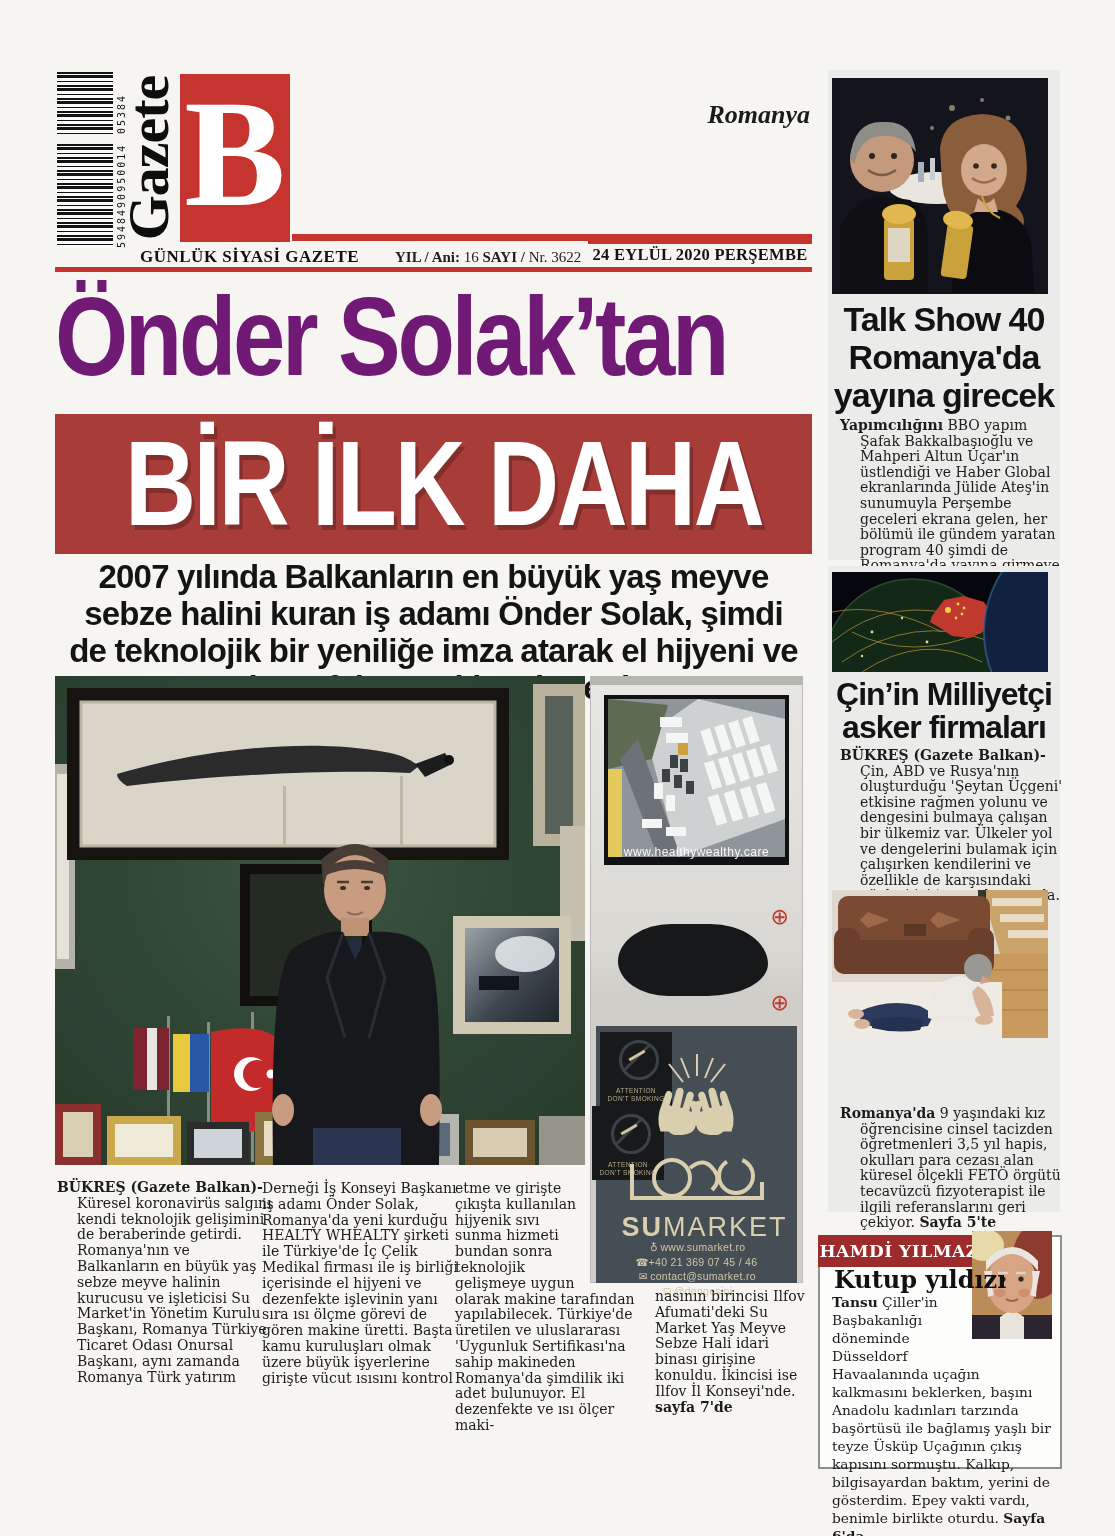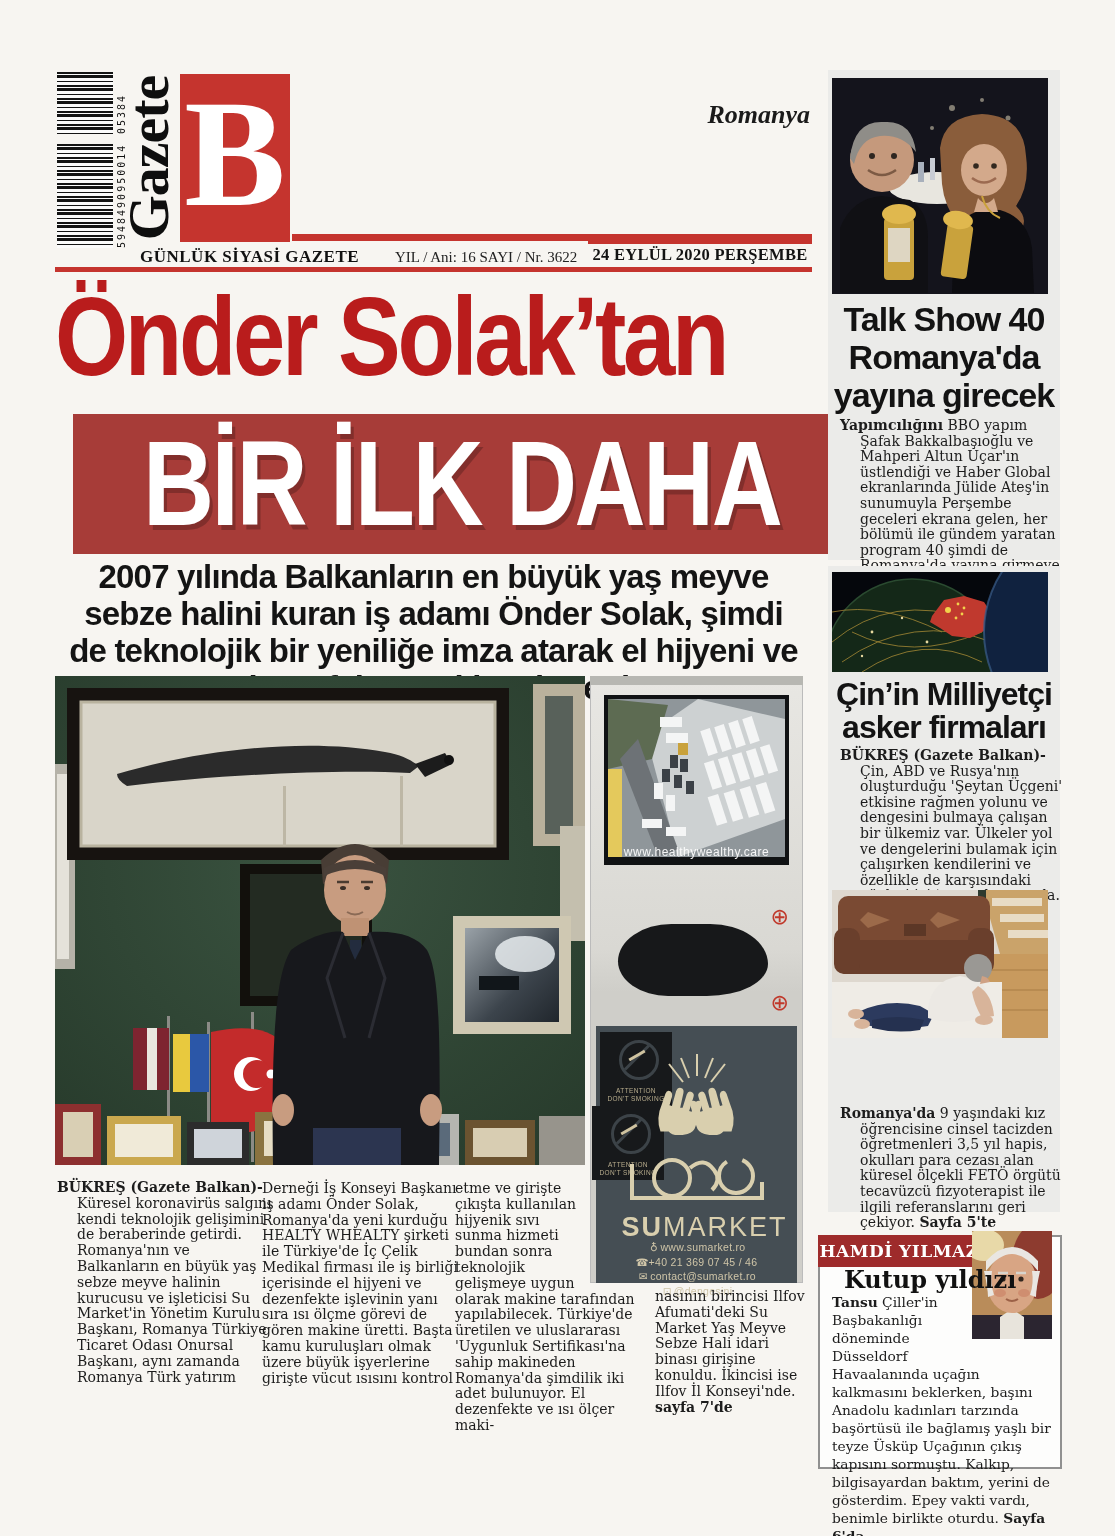--- a/index.html
+++ b/index.html
@@ -11,26 +11,26 @@
   .bcdigits{font-family:"DejaVu Sans Mono",monospace;font-size:10px;letter-spacing:2px;color:#111;
             transform:rotate(-90deg);transform-origin:top left;white-space:nowrap;}
   .gazete{font-family:"Liberation Serif",serif;font-weight:700;font-size:58px;letter-spacing:-1px;color:#0e0e0e;
           transform:rotate(-90deg);transform-origin:top left;width:184px;text-align:center;line-height:54px;}
   .bblock{background:#c5342e;text-align:center;}
   .bblock span{font-family:"Liberation Serif",serif;font-weight:700;font-size:152px;color:#fff;line-height:160px;}
   .alkan{font-family:"Liberation Serif",serif;font-weight:700;font-size:196px;line-height:206px;color:#0d0d0d;letter-spacing:1px;}
   .romanya{font-family:"Liberation Serif",serif;font-style:italic;font-weight:600;font-size:26px;color:#1a1a1a;text-align:right;}
   .tagline{font-family:"Liberation Serif",serif;font-weight:700;font-size:17px;letter-spacing:.5px;color:#111;}
   .issue{font-family:"Liberation Serif",serif;font-size:15px;color:#222;}
-  .issue b{font-weight:400;margin-top:38px;}
+  .issue b{font-weight:700;margin-top:38px;}
   .redbar{background:#c5342e;}
   .datebar{font-family:"Liberation Serif",serif;font-weight:700;font-size:16.5px;color:#131313;text-align:center;letter-spacing:.3px;}
   
   .cond{display:inline-block;white-space:nowrap;transform:scaleX(.84);transform-origin:left top;}
-  .h1{font-family:"Liberation Sans",sans-serif;font-weight:800;font-size:112px;line-height:1;letter-spacing:-4px;color:#b91c1c;}
+  .h1{font-family:"Liberation Sans",sans-serif;font-weight:800;font-size:112px;line-height:1;letter-spacing:-4px;color:#701a75;}
   .band{background:#a73c38;text-align:center;}
   .band .cond{transform:scaleX(.82);transform-origin:center top;font-family:"Liberation Sans",sans-serif;
        font-weight:800;font-size:120px;line-height:138px;letter-spacing:-3px;color:#fff;text-shadow:4px 5px 0 rgba(0,0,0,.22);}
   .subhead{font-family:"Liberation Sans",sans-serif;font-weight:700;font-size:33px;line-height:37px;letter-spacing:-.8px;
            text-align:center;color:#141414;}
   
   .bodycol{font-size:14px;line-height:15.8px;color:#1c1c1c;text-align:left;}
   .hang{padding-left:20px;text-indent:-20px;}
   .lead{font-weight:700;}
   .pgref{font-weight:700;}
@@ -96,21 +96,21 @@
     <b>SAYI /</b>
     <span>Nr. 3622</span>
   </div>
   <div class="abs redbar" style="left:588px;top:240px;width:224px;height:4px;"></div>
   <div class="abs datebar" style="left:588px;top:245px;width:224px;">24 EYLÜL 2020 PERŞEMBE</div>
   <div class="abs redbar" style="left:55px;top:267px;width:757px;height:5px;"></div>
 
   <div class="abs h1" style="left:55px;top:281px;width:757px;">
     <span class="cond">Önder Solak’tan</span>
   </div>
-  <div class="abs band" style="left:73px;top:414px;width:757px;height:140px;">
+  <div class="abs band" style="left:55px;top:414px;width:757px;height:140px;">
     <span class="cond">BİR İLK DAHA</span>
   </div>
   <div class="abs subhead" style="left:68px;top:558px;width:731px;">2007 yılında Balkanların en büyük yaş meyve sebze halini kuran iş adamı Önder Solak, şimdi de teknolojik bir yeniliğe imza atarak el hijyeni ve dezenfekte makinesi üretti</div>
 
   <div class="abs" style="left:55px;top:676px;width:530px;height:489px;">
     <svg width="530" height="489" viewBox="0 0 530 489">
       <defs>
         <radialGradient id="wall" cx="50%" cy="40%" r="80%">
           <stop offset="0%" stop-color="#3a5340"></stop>
             <stop offset="100%" stop-color="#26392a"></stop>
@@ -447,20 +447,20 @@
           <ellipse cx="52" cy="62" rx="6" ry="4" fill="#c97f63" opacity=".6"></ellipse>
         <path d="M14,40 Q40,6 66,40 L66,30 Q40,2 14,30 Z" fill="#e9e6e2"></path>
         <path d="M12,40 q4,18 4,26 l6,-2 q-4,-12 -2,-24 Z" fill="#e9e6e2"></path>
         <path d="M68,40 q-4,18 -4,26 l-6,-2 q4,-12 2,-24 Z" fill="#e9e6e2"></path>
         <circle cx="31" cy="48" r="2.6" fill="#33271f"></circle>
           <circle cx="49" cy="48" r="2.6" fill="#33271f"></circle>
         <path d="M26,42 h10 M44,42 h10" stroke="#d8d4cc" stroke-width="2.5"></path>
         <path d="M34,68 q6,4 12,0" stroke="#9c6147" stroke-width="2" fill="none"></path>
       </svg>
     </div>
-    <div class="abs coltitle" style="left:24px;top:28px;text-align:center;">Kutup yıldızı</div>
+    <div class="abs coltitle" style="left:14px;top:28px;text-align:center;">Kutup yıldızı</div>
     <div class="abs colbody" style="left:12px;top:56px;width:222px;">
       <span class="colwrap"></span>
       <span class="lead">Tansu</span><span> Çiller'in Başbakanlığı döneminde Düsseldorf Havaalanında uçağın kalkmasını beklerken, başını Anadolu kadınları tarzında başörtüsü ile bağlamış yaşlı bir teyze Üsküp Uçağının çıkış kapısını sormuştu. Kalkıp, bilgisayardan baktım, yerini de gösterdim. Epey vakti vardı, benimle birlikte oturdu. </span><span class="pgref">Sayfa 6'da</span>
     </div>
   </div>
 
 </div>
 
 </body></html>

